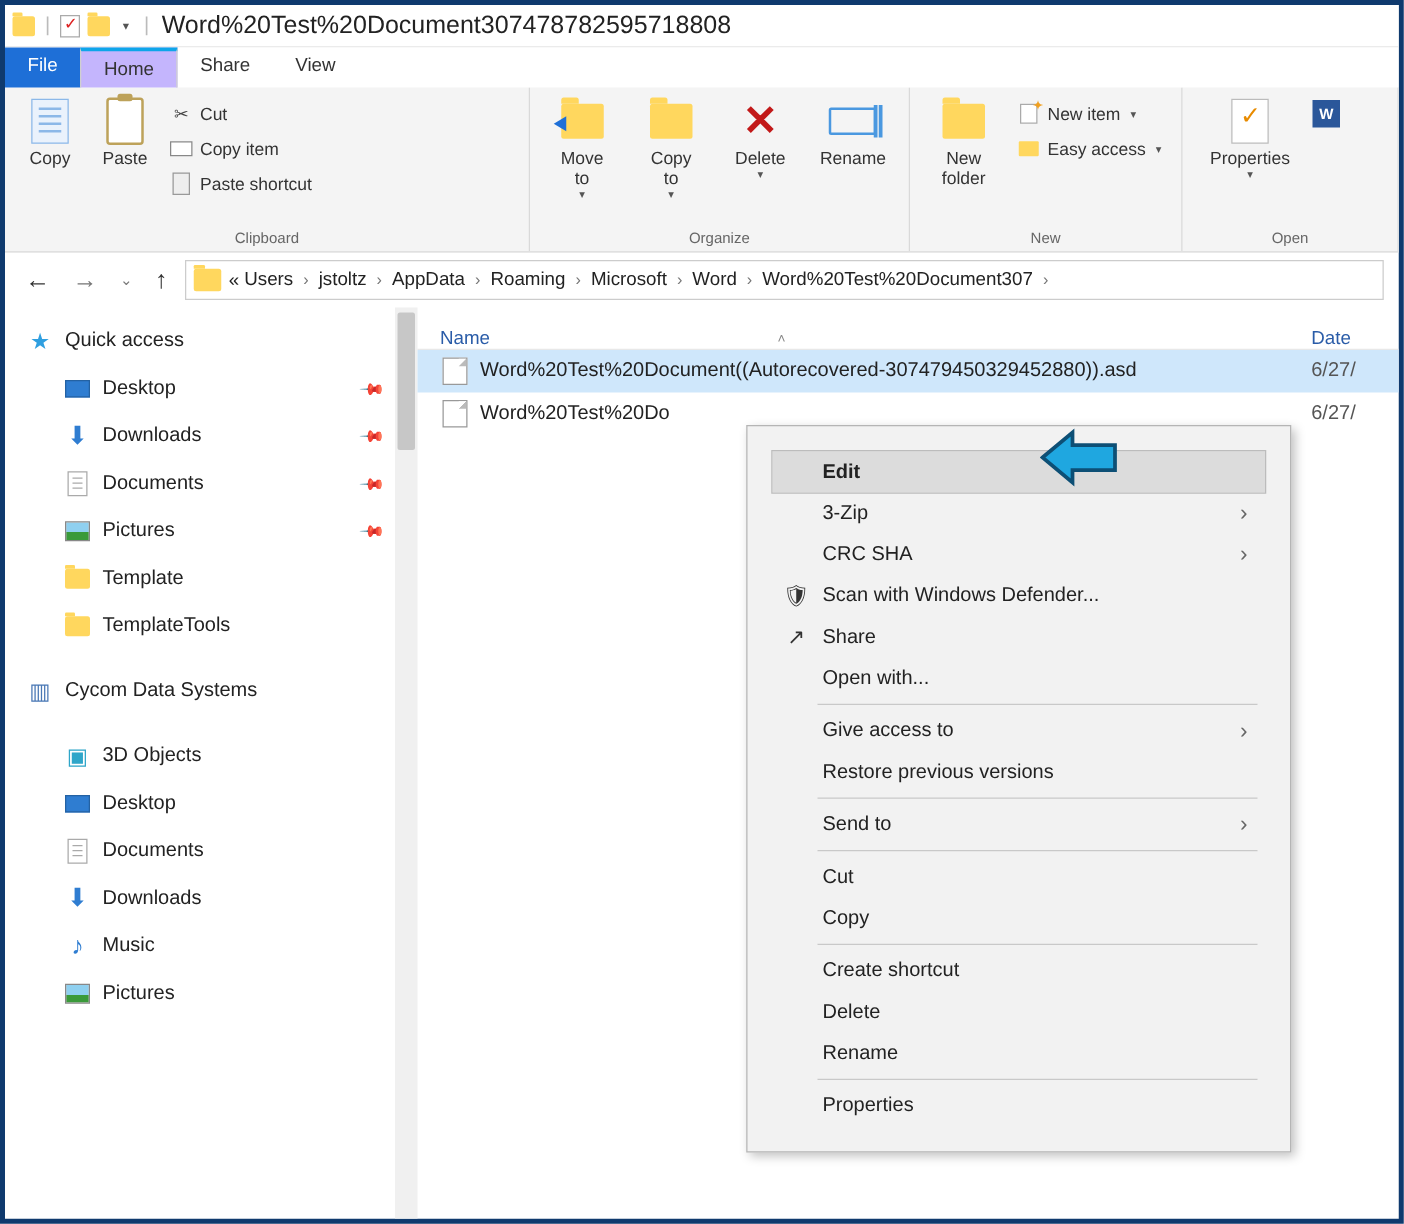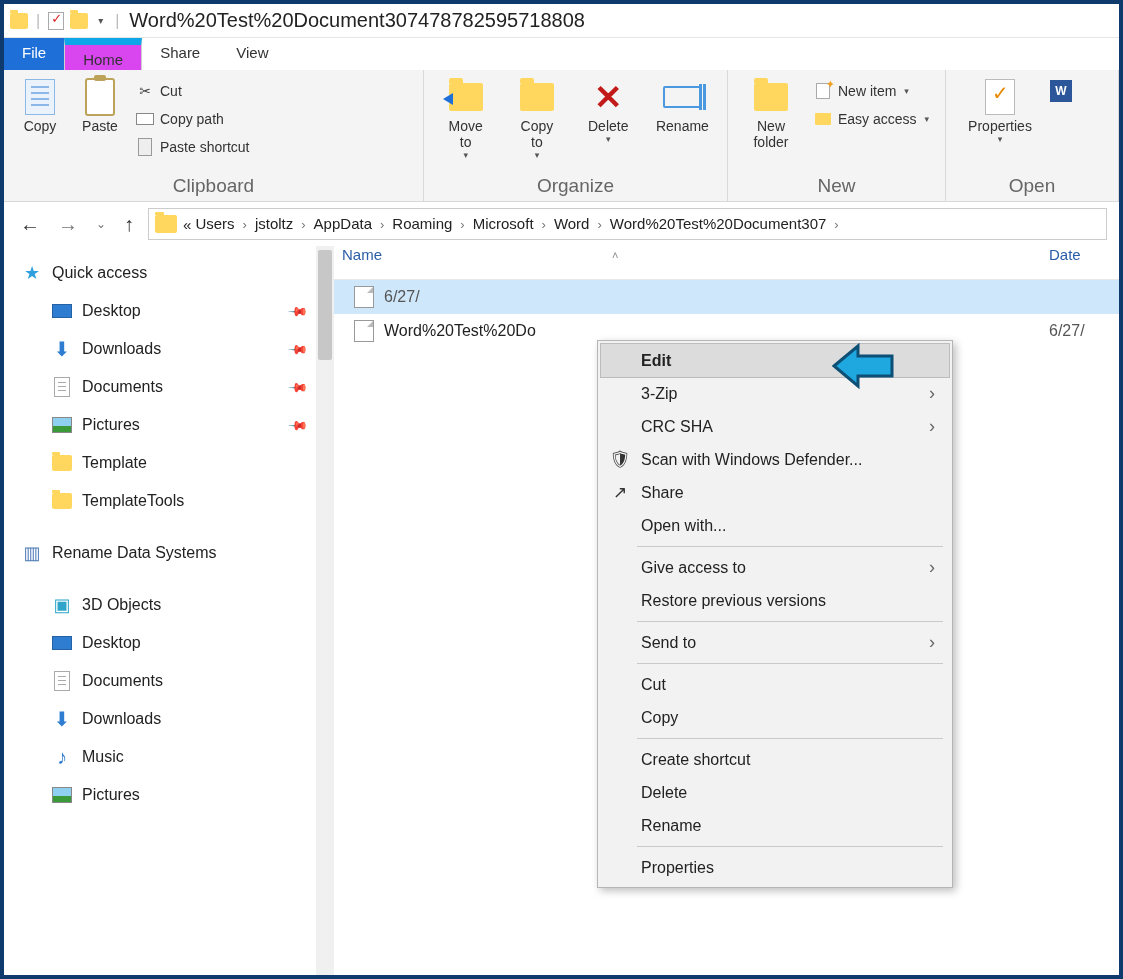--- a/index.html
+++ b/index.html
@@ -13,27 +13,27 @@
   .qat .sep { color: #bbb; padding: 0 2px; }
   .qat .prop-ic { width: 16px; height: 18px; border: 1px solid #aaa; background: #fff; position: relative; }
   .qat .prop-ic::after { content: "✓"; position: absolute; top: -2px; left: 2px; color: #d22; font-size: 13px; }
   .qat .chev { color: #555; font-size: 10px; padding: 0 4px; }
   .title-text { margin-left: 8px; font-size: 20px; color: #222; }
 
   
   .tabs { display: flex; align-items: stretch; height: 32px; background: #fff; }
   .tab { padding: 6px 18px; font-size: 15px; color: #333; cursor: default; }
   .tab.file { background: #1e6fd7; color: #fff; font-weight: 400; }
-  .tab.active { background: #d946ef; border-top: 7px solid #0ea5e9; border-left: 1px solid #d0d0d0; border-right: 1px solid #d0d0d0; }
+  .tab.active { background: #c4b5fd; border-top: 3px solid #0ea5e9; border-left: 1px solid #d0d0d0; border-right: 1px solid #d0d0d0; }
 
   
   .ribbon { display: flex; background: #f4f4f4; border-bottom: 1px solid #d9d9d9; height: 132px; overflow: hidden; }
   .group { border-right: 1px solid #d9d9d9; padding: 4px 6px 2px 6px; display: flex; flex-direction: column; }
   .group-body { display: flex; flex: 1; align-items: flex-start; }
-  .group-label { text-align: center; font-size: 19px; color: #666; padding: 2px 0; }
+  .group-label { text-align: center; font-size: 12px; color: #666; padding: 2px 0; }
 
   .bigbtn { display: flex; flex-direction: column; align-items: center; justify-content: flex-start; width: 74px; padding-top: 4px; font-size: 14px; color: #333; text-align: center; line-height: 1.15; }
   .bigbtn .ic { width: 38px; height: 38px; display: flex; align-items: center; justify-content: center; margin-bottom: 2px; }
   .bigbtn .drop { font-size: 9px; color: #555; }
 
   .smallcol { display: flex; flex-direction: column; gap: 2px; padding: 4px 4px 0 2px; }
   .smallbtn { display: flex; align-items: center; gap: 6px; font-size: 14px; color: #333; height: 26px; padding: 0 4px; }
   .smallbtn .drop { font-size: 9px; color: #555; margin-left: 2px;}
 
   
@@ -90,34 +90,34 @@
   .tic-pic{width:20px;height:16px;border:1px solid #888;background:linear-gradient(#8fd0f0 55%, #3a9a3a 55%);}
   .tic-folder{width:20px;height:16px;background:#ffd75e;border-radius:2px;position:relative;}
   .tic-folder::before{content:"";position:absolute;top:-3px;left:0;width:8px;height:3px;background:#ffd75e;border-radius:1px 1px 0 0;}
   .tic-server{color:#4a78b5;font-size:18px;}
   .tic-pc{width:20px;height:16px;border:1px solid #888;background:#dfeaf5;}
   .tic-3d{color:#2fa6c9;font-size:18px;}
   .tic-music{color:#2f7dd1;font-size:20px;}
 
   
   .files { flex:1; position:relative; }
-  .col-headers{display:flex;align-items:flex-start;height:34px;border-bottom:1px solid #e8e8e8;padding-left:8px;}
+  .col-headers{display:flex;align-items:flex-end;height:34px;border-bottom:1px solid #e8e8e8;padding-left:18px;}
   .col-name{flex:1;color:#2a5ca8;font-size:15px;display:flex;align-items:center;gap:230px;}
   .col-name .sort{color:#888;font-size:11px;}
   .col-date{width:70px;color:#2a5ca8;font-size:15px;}
 
   .file-row{display:flex;align-items:center;height:34px;padding-left:20px;font-size:16px;color:#222;}
   .file-row.selected{background:#cfe7fb;}
   .file-ic{width:20px;height:22px;border:1px solid #999;background:#fff;margin-right:10px;position:relative;flex-shrink:0;}
   .file-ic::after{content:"";position:absolute;top:0;right:0;width:6px;height:6px;background:linear-gradient(135deg,#fff 49%, #bbb 51%);}
   .fname{flex:1;white-space:nowrap;overflow:hidden;}
   .fdate{width:70px;color:#555;}
 
   
-  .context-menu { position:absolute; left:597px; top:340px; width:356px; background:#f2f2f2; border:1px solid #b5b5b5; box-shadow:3px 3px 8px rgba(0,0,0,.25); padding:3px; z-index:10;}
+  .context-menu { position:absolute; left:597px; top:340px; width:436px; background:#f2f2f2; border:1px solid #b5b5b5; box-shadow:3px 3px 8px rgba(0,0,0,.25); padding:20px; z-index:10;}
   .cm-item{display:flex;align-items:center;height:33px;font-size:16px;color:#222;padding-left:40px;position:relative;}
   .cm-item.hovered{background:#dcdcdc;font-weight:700;outline:1px solid #bcbcbc;}
   .cm-item .cm-icon{position:absolute;left:8px;width:22px;text-align:center;font-size:17px;color:#333;}
   .cm-item .cm-chevron{position:absolute;right:14px;color:#666;font-size:18px;}
   .cm-sep{height:1px;background:#c9c9c9;margin:4px 6px 4px 36px;}
 
   
   .pointer-arrow{position:absolute;left:832px;top:342px;z-index:20;}
   .pointer-arrow svg{width:64px;height:48px;}
 </style>
@@ -161,21 +161,21 @@
       </div>
       <div class="smallcol">
         <div class="smallbtn">
             <span class="sm-ic sm-cut">✂</span>
             <span>Cut</span>
           </div>
         <div class="smallbtn">
             <span class="sm-ic">
               <span class="sm-copypath"></span>
             </span>
-            <span>Copy path</span>
+            <span>Copy item</span>
           </div>
         <div class="smallbtn">
             <span class="sm-ic">
               <span class="sm-pastesc"></span>
             </span>
             <span>Paste shortcut</span>
           </div>
       </div>
     </div>
     <div class="group-label">Clipboard</div>
@@ -322,21 +322,21 @@
           <span class="tic">
             <span class="tic-folder"></span>
           </span>
           <span>TemplateTools</span>
         </div>
       </div>
 
     <div class="section-gap"></div>
     <div class="tree-item">
       <span class="tic tic-server">▥</span>
-      <span>Rename Data Systems</span>
+      <span>Cycom Data Systems</span>
     </div>
 
     <div class="section-gap"></div>
     <div id="pc-items">
         <div class="tree-item indent">
           <span class="tic tic-3d">▣</span>
           <span>3D Objects</span>
         </div>
         <div class="tree-item indent">
           <span class="tic">
@@ -371,20 +371,21 @@
     <div class="col-headers">
       <div class="col-name">
           <span>Name</span>
           <span class="sort">˄</span>
         </div>
       <div class="col-date">Date</div>
     </div>
     <div id="file-rows">
         <div class="file-row selected">
           <span class="file-ic"></span>
+          <span class="fname">Word%20Test%20Document((Autorecovered-307479450329452880)).asd</span>
           <span class="fdate">6/27/</span>
         </div>
         <div class="file-row">
           <span class="file-ic"></span>
           <span class="fname">Word%20Test%20Do</span>
           <span class="fdate">6/27/</span>
         </div>
       </div>
   </div>
 

